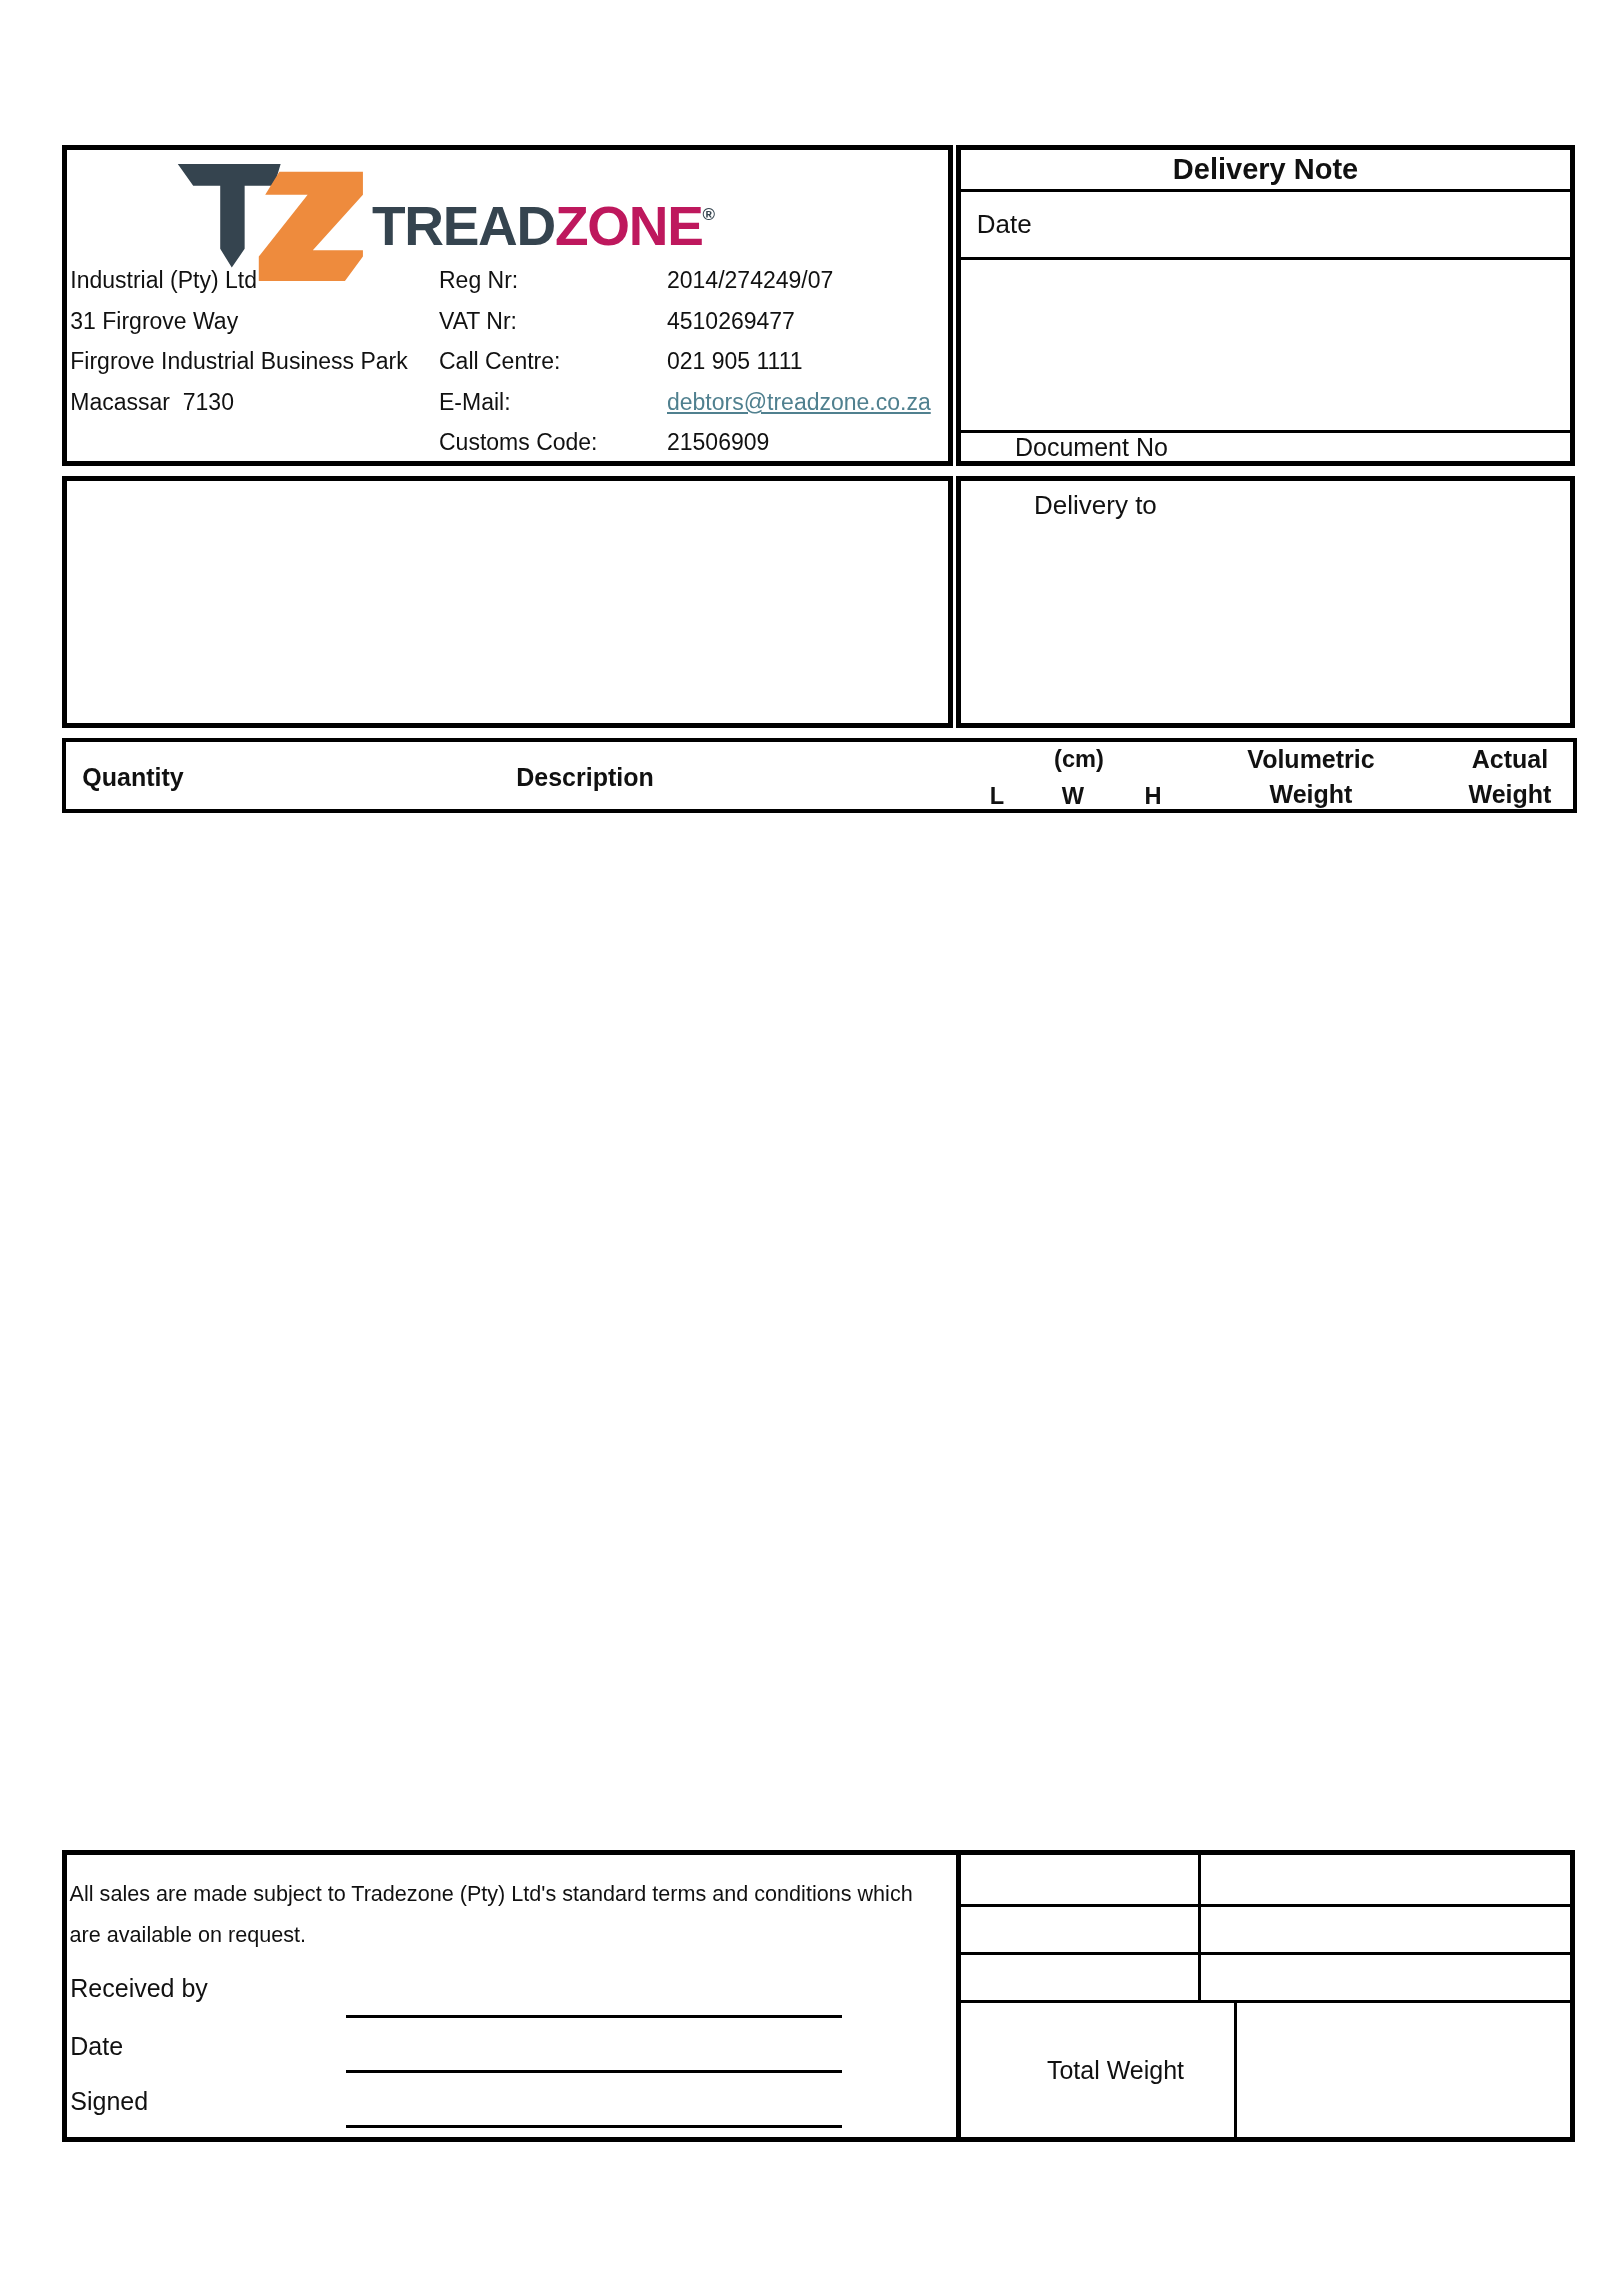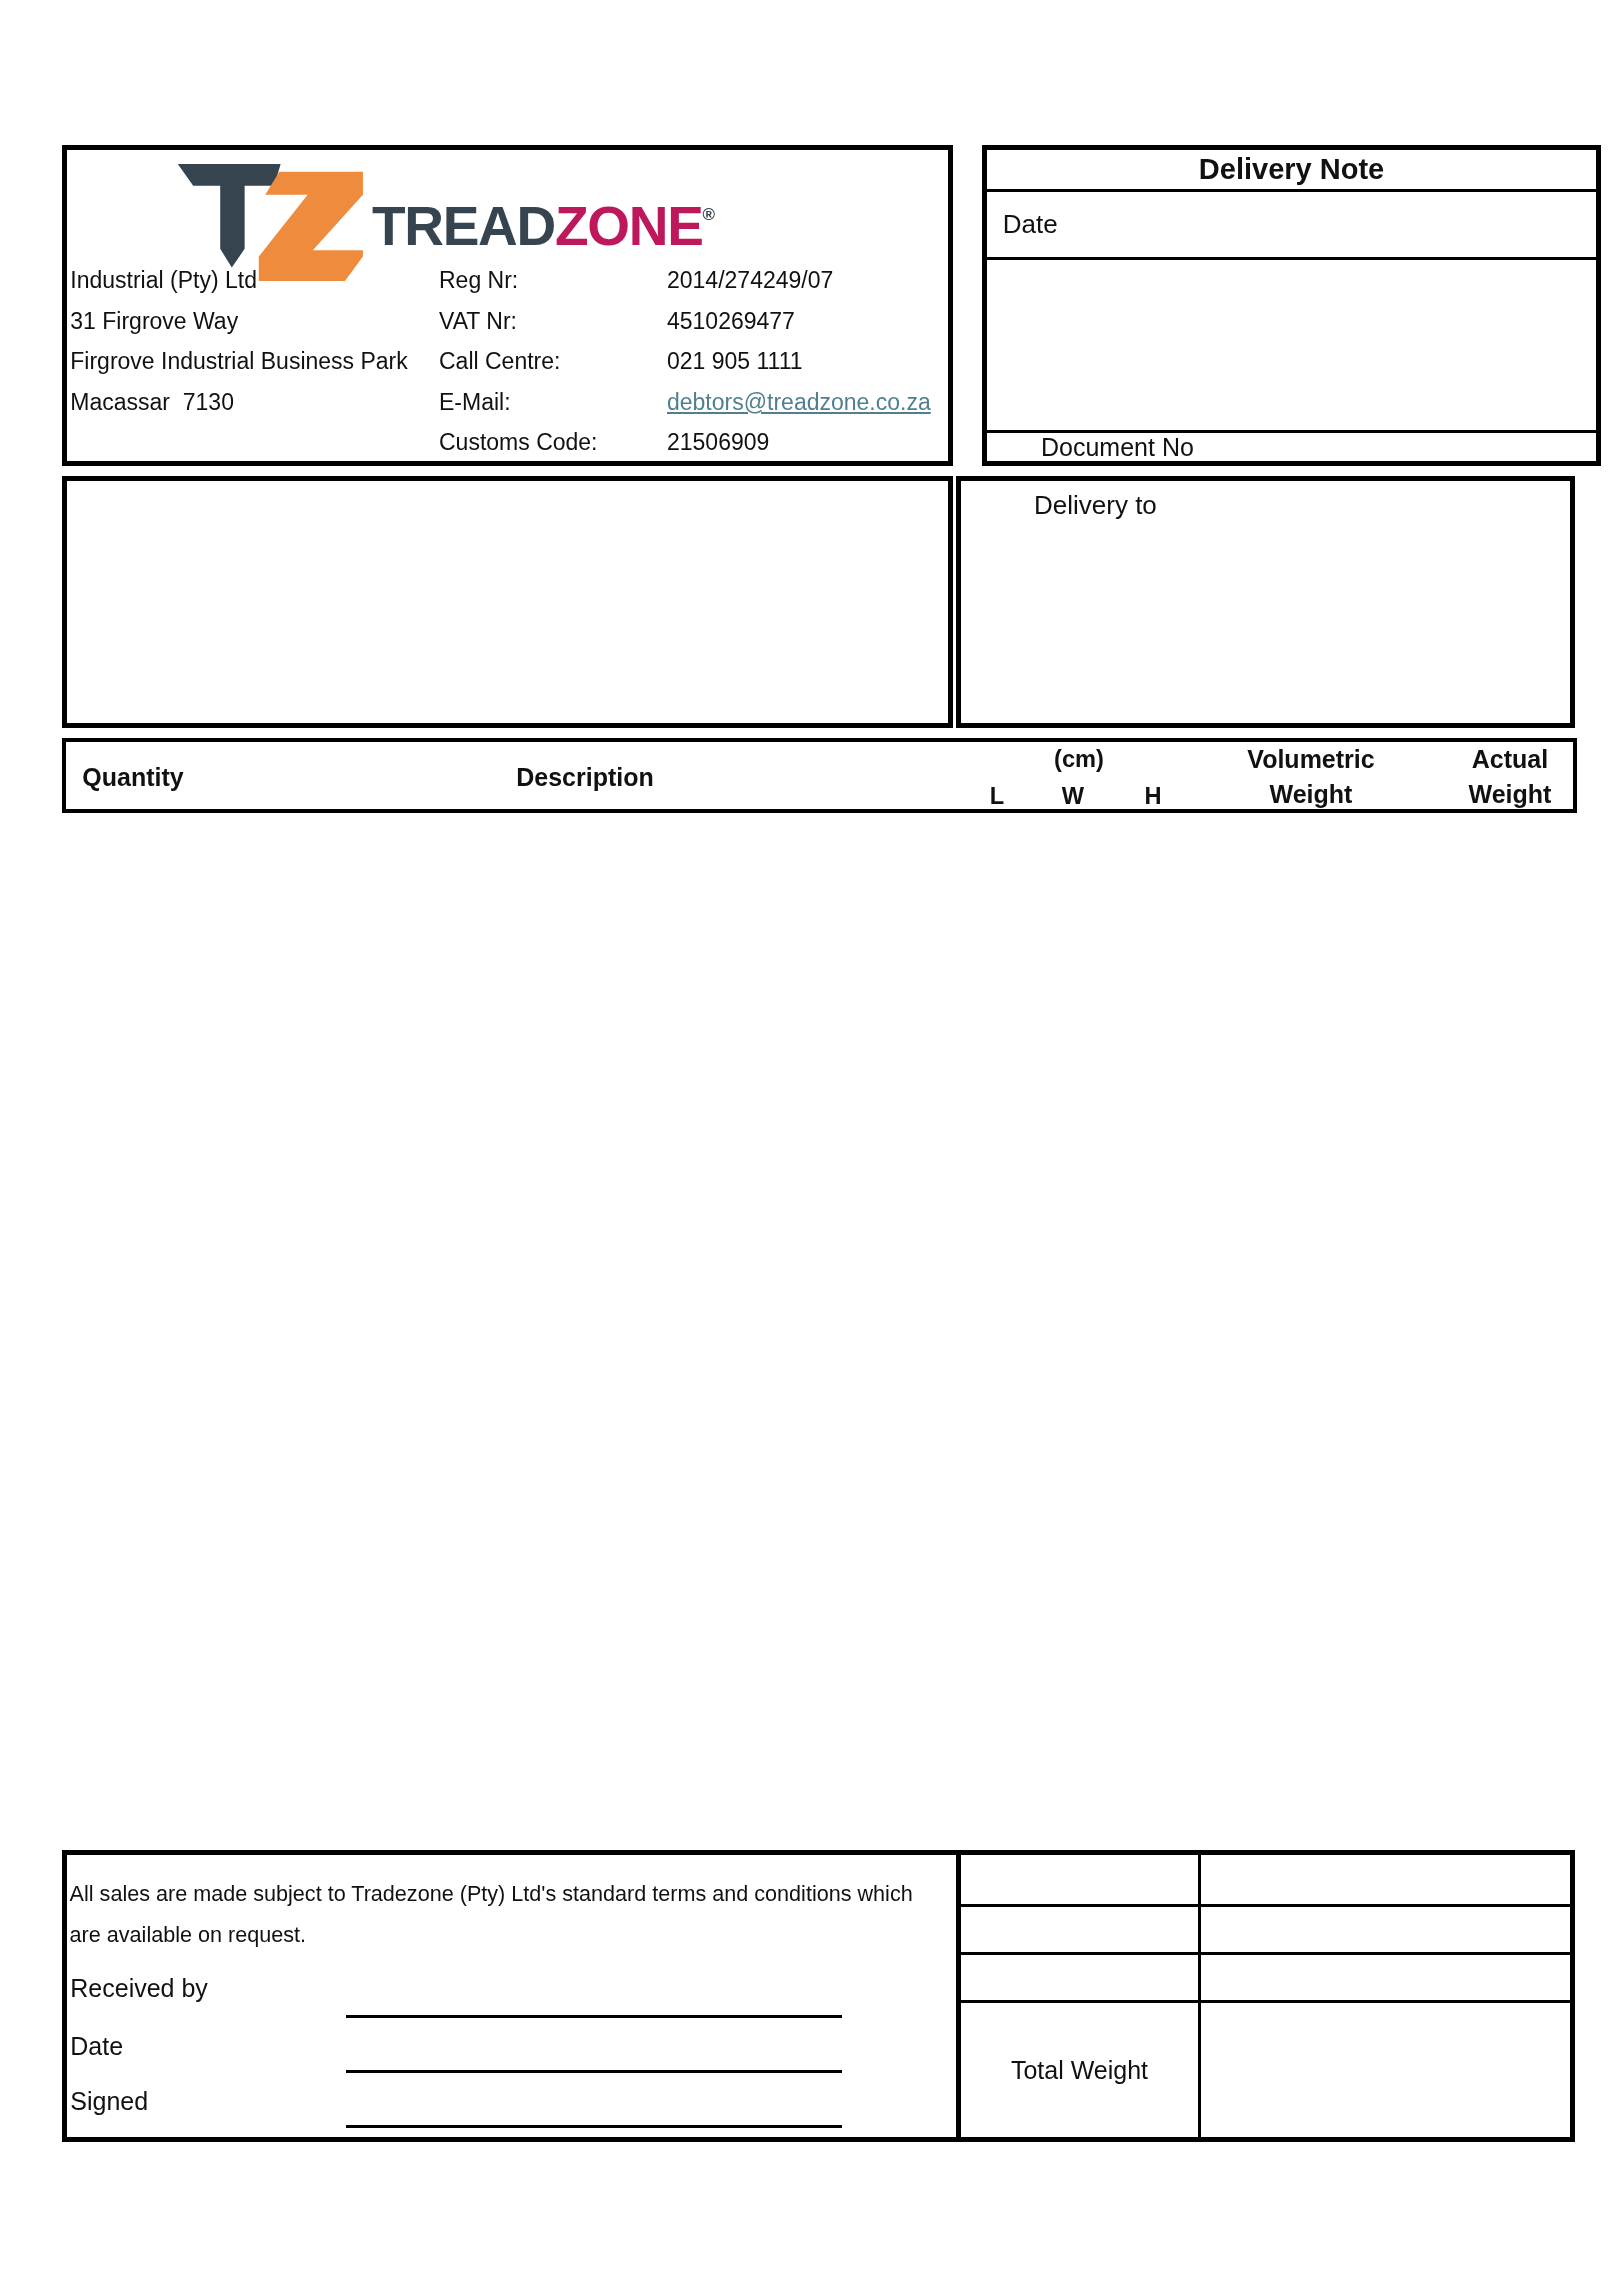--- a/index.html
+++ b/index.html
@@ -17,21 +17,21 @@
   .word-orange{color:#be185d;}
   #registered{font-size:17px;vertical-align:25px;color:#35444f;letter-spacing:0;}
   .addr-line,.detail-label,.detail-value{font-size:23px;line-height:27.5px;white-space:pre;}
   .addr-line{left:3.3px;}
   .detail-label{left:372px;}
   .detail-value{left:600px;}
   .row-y0{top:117px;} .row-y1{top:158px;} .row-y2{top:198px;} .row-y3{top:239px;} .row-y4{top:279px;}
   .email-link{color:#50808f;text-decoration:underline;cursor:pointer;}
 
   
-  #top-right-box{left:956px;top:145px;width:619px;height:321px;display:flex;flex-direction:column;margin-left:26px;}
+  #top-right-box{left:956px;top:145px;width:619px;height:321px;display:flex;flex-direction:column;}
   #dn-title-row{height:39px;border-bottom:3.9px solid #000;display:flex;align-items:center;justify-content:center;font-size:29px;font-weight:bold;}
   #dn-date-row{height:68px;border-bottom:3.9px solid #000;display:flex;align-items:center;padding-left:15.7px;font-size:26px;box-sizing:border-box;}
   #dn-spacer-row{flex:1;border-bottom:3.9px solid #000;}
   #dn-doc-row{height:28px;display:flex;align-items:center;padding-left:54px;font-size:25px;}
 
   
   #mid-left-box{left:62px;top:476px;width:891px;height:252px;}
   #mid-right-box{left:956px;top:476px;width:619px;height:252px;padding:9.2px 0 0 73px;box-sizing:border-box;font-size:26px;}
 
   
@@ -46,21 +46,21 @@
   .sign-label{left:3.3px;font-size:25px;line-height:29px;}
   #received-label{top:119px;} #date-label{top:177px;} #signed-label{top:232px;}
   .fill-line{left:279px;width:496px;height:3.3px;background:#000;}
   #line-received{top:160px;} #line-date{top:215px;} #line-signed{top:270px;}
 
   
   #bottom-right-box{left:956px;top:1850px;width:619px;height:292px;display:flex;flex-direction:column;}
   .tw-row{display:flex;box-sizing:border-box;}
   .tw-r1{height:52px;border-bottom:3.9px solid #000;}
   .tw-r2,.tw-r3{height:48px;border-bottom:3.9px solid #000;}
-  .tw-r4{flex:1;}
+  .tw-r4{flex:1;margin-left:36px;}
   .tw-label-cell{width:237px;border-right:3.9px solid #000;display:flex;align-items:center;justify-content:center;font-size:25px;box-sizing:content-box;}
   .tw-value-cell{flex:1;}
 </style>
 </head>
 <body>
 
 <div id="page">
 
   <div class="box" id="top-left-box">
     <svg id="logo-mark" class="abs" viewBox="0 0 290 210">

